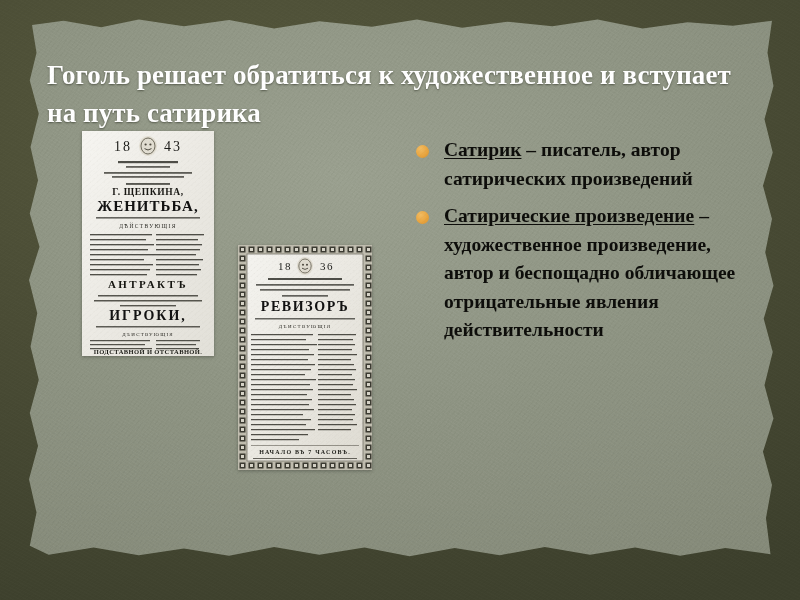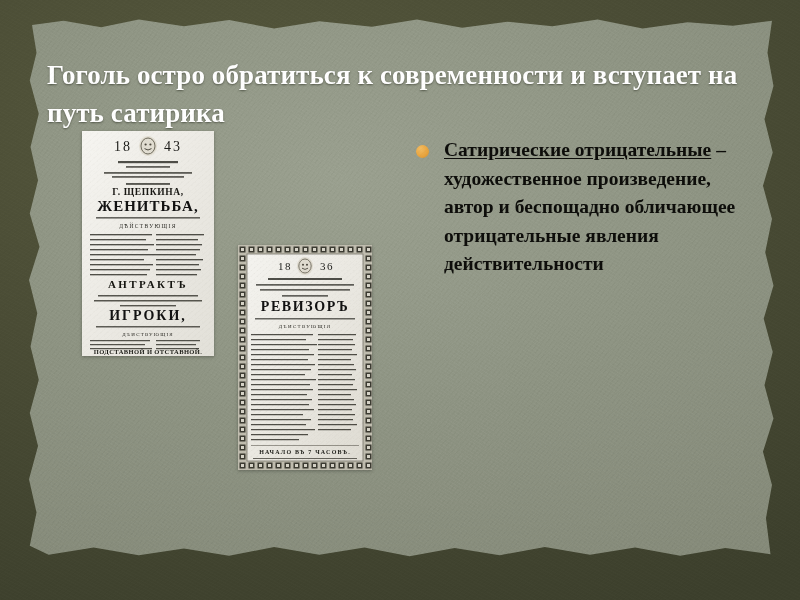--- a/index.html
+++ b/index.html
@@ -154,21 +154,21 @@
 </style>
 </head>
 <body>
 
 <div id="slide">
 
   <div class="paper">
     <div class="paper-grain"></div>
   </div>
 
-  <h1 id="title">Гоголь остро обратиться к современности и вступает на путь сатирика</h1>
+  <h1 id="title">Гоголь решает обратиться к художественное и вступает на путь сатирика</h1>
 
   <div class="poster" id="poster-marriage">
     <svg viewBox="0 0 132 225" preserveAspectRatio="none" aria-hidden="true">
       <defs>
         <linearGradient id="pg1" x1="0" y1="0" x2="1" y2="1">
           <stop offset="0%" stop-color="#f6f5f1"></stop>
           <stop offset="48%" stop-color="#eceae4"></stop>
           <stop offset="100%" stop-color="#e2e0d8"></stop>
         </linearGradient>
         <pattern id="spk1" width="7" height="7" patternUnits="userSpaceOnUse">
@@ -343,20 +343,24 @@
       <rect x="13" y="200" width="108" height="0.8" fill="#55524a" opacity=".7"></rect>
       <text x="67" y="209" text-anchor="middle" font-family="Liberation Serif, serif" font-size="6" font-weight="bold" fill="#1a1a15" letter-spacing="1.2">НАЧАЛО ВЪ 7 ЧАСОВЪ.</text>
       <g fill="#2d2c25" opacity=".7">
         <rect x="15" y="213" width="104" height="1"></rect>
       </g>
     </svg>
   </div>
 
   <div id="body">
 
-
     <div class="bullet-row">
       <span class="bullet-dot"></span>
-      <span class="term">Сатирические отрицательные</span><span class="bullet-text"> – художественное произведение, автор и беспощадно обличающее отрицательные явления действительности</span>
+      <span class="term">Сатирик</span><span class="bullet-text"> – писатель, автор сатирических произведений</span>
+    </div>
+
+    <div class="bullet-row">
+      <span class="bullet-dot"></span>
+      <span class="term">Сатирические произведение</span><span class="bullet-text"> – художественное произведение, автор и беспощадно обличающее отрицательные явления действительности</span>
     </div>
 
   </div>
 </div>
 
 </body></html>

